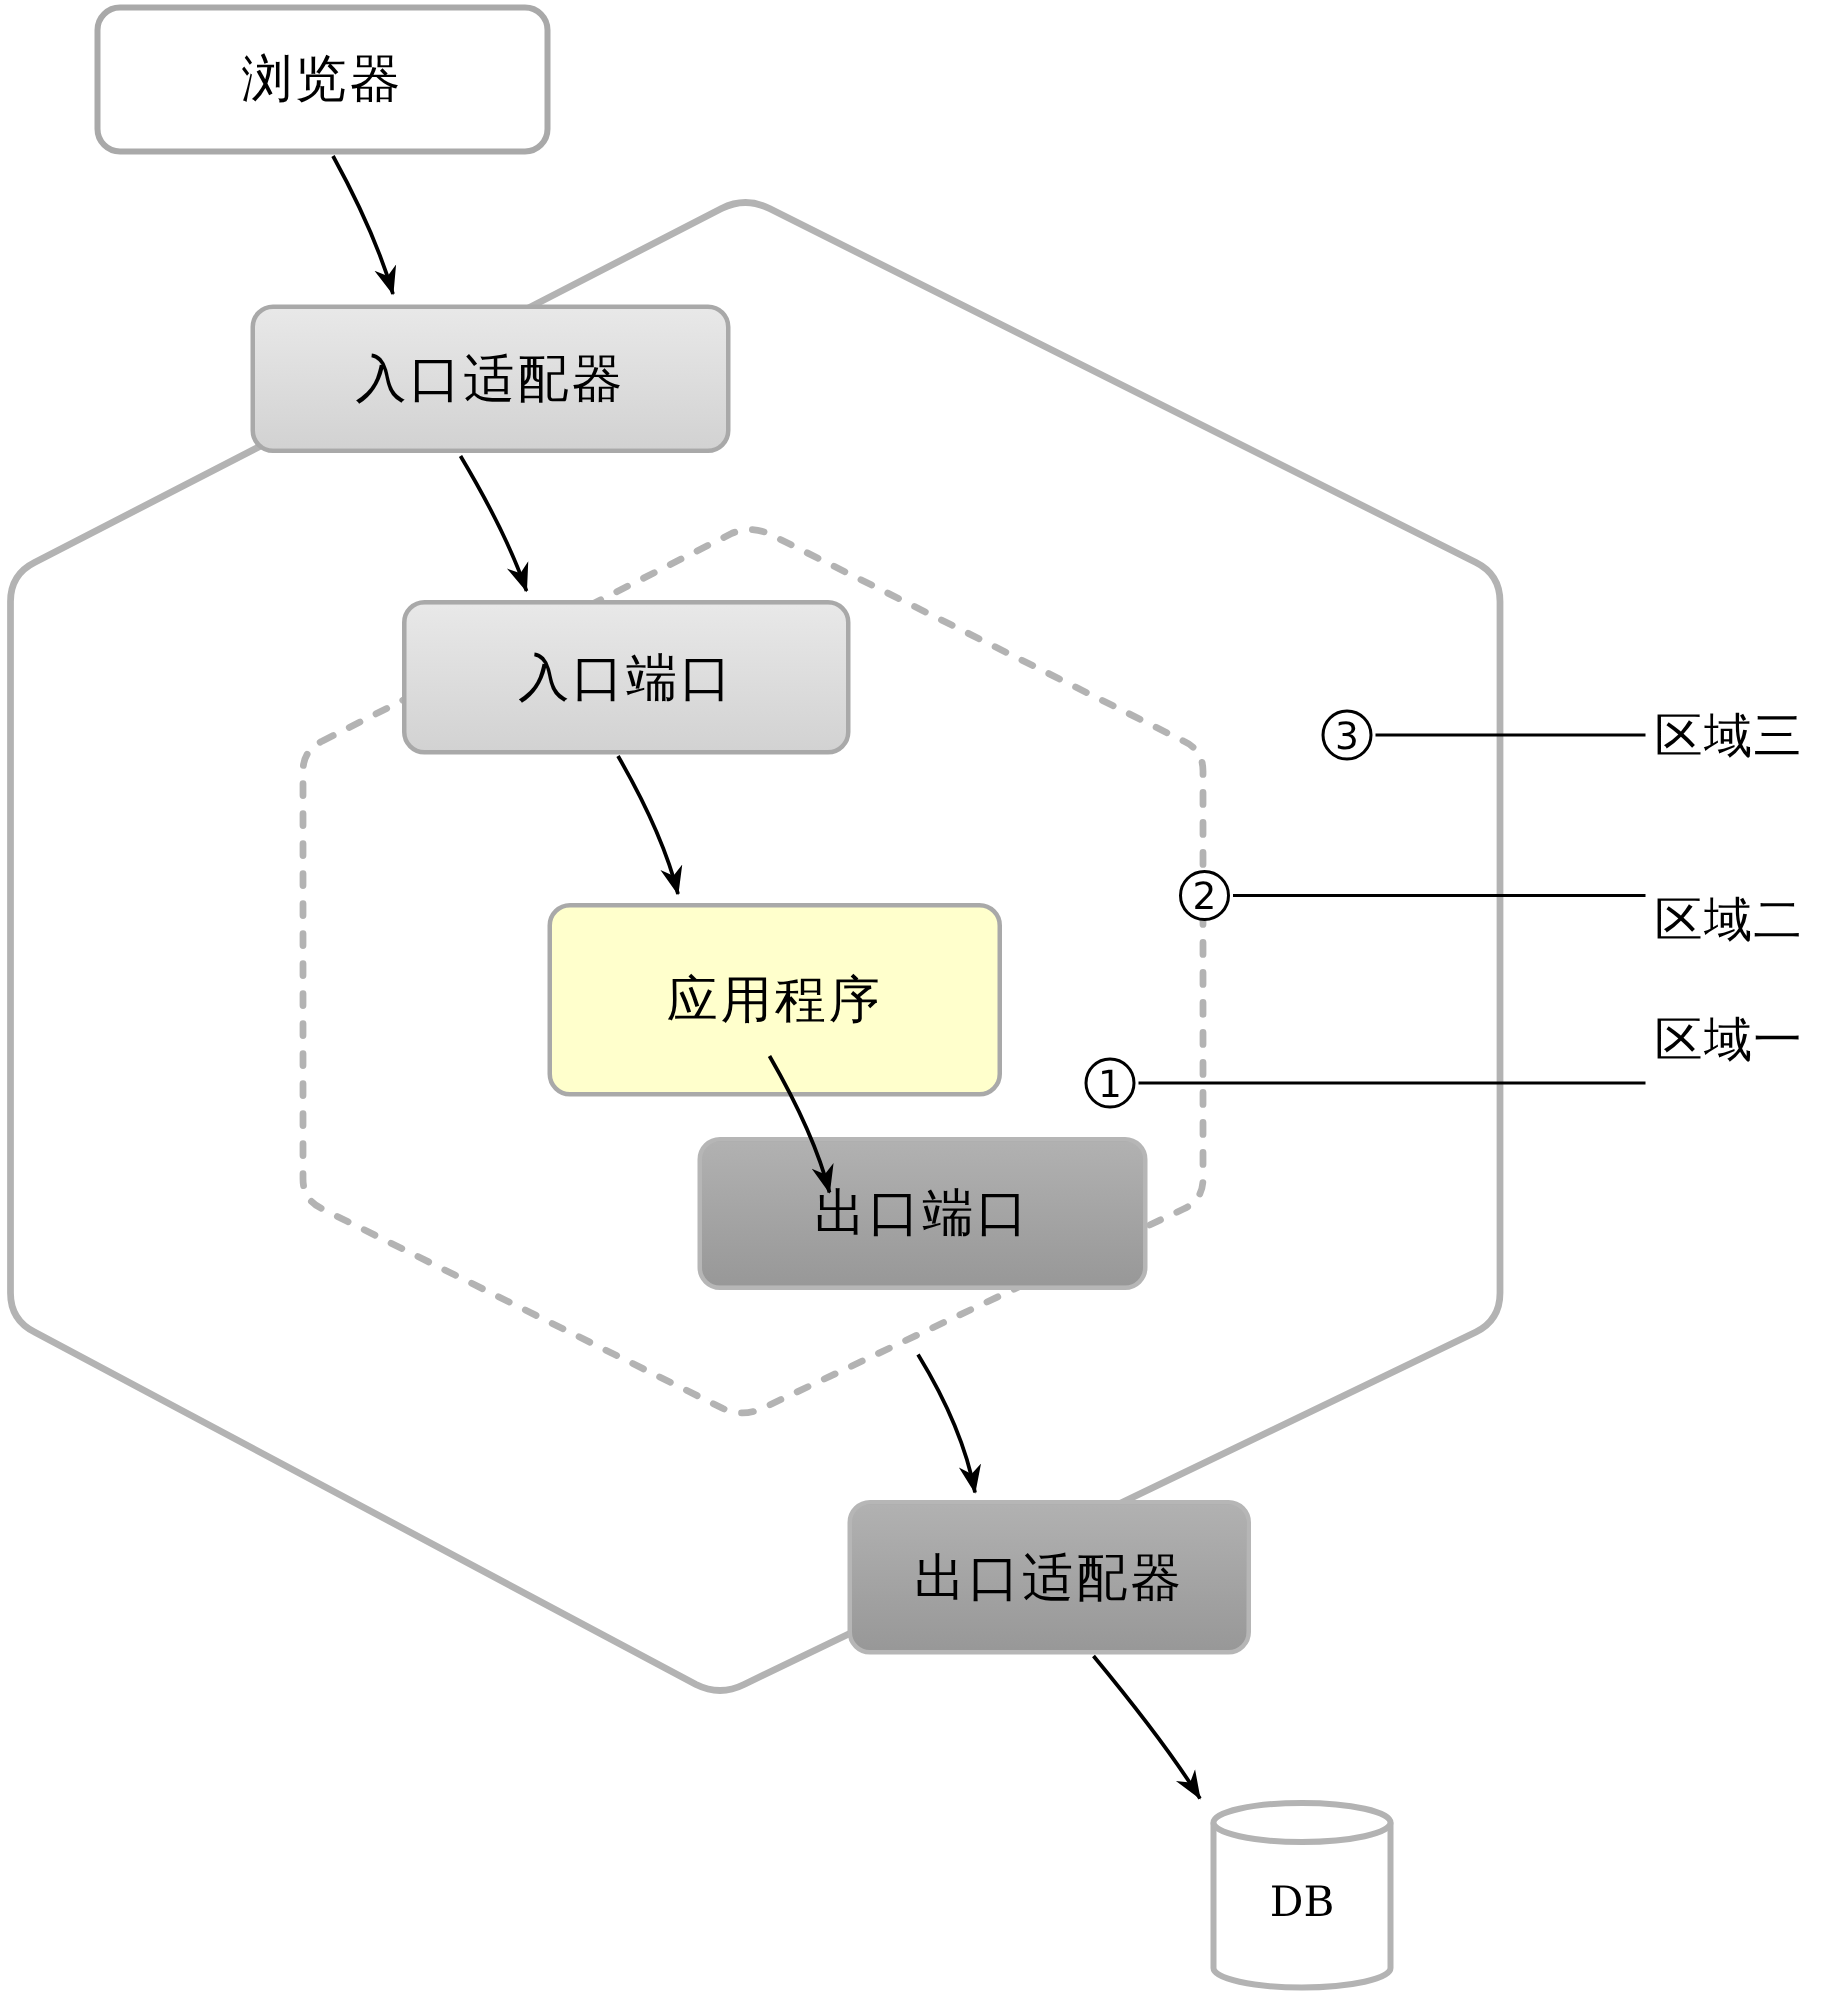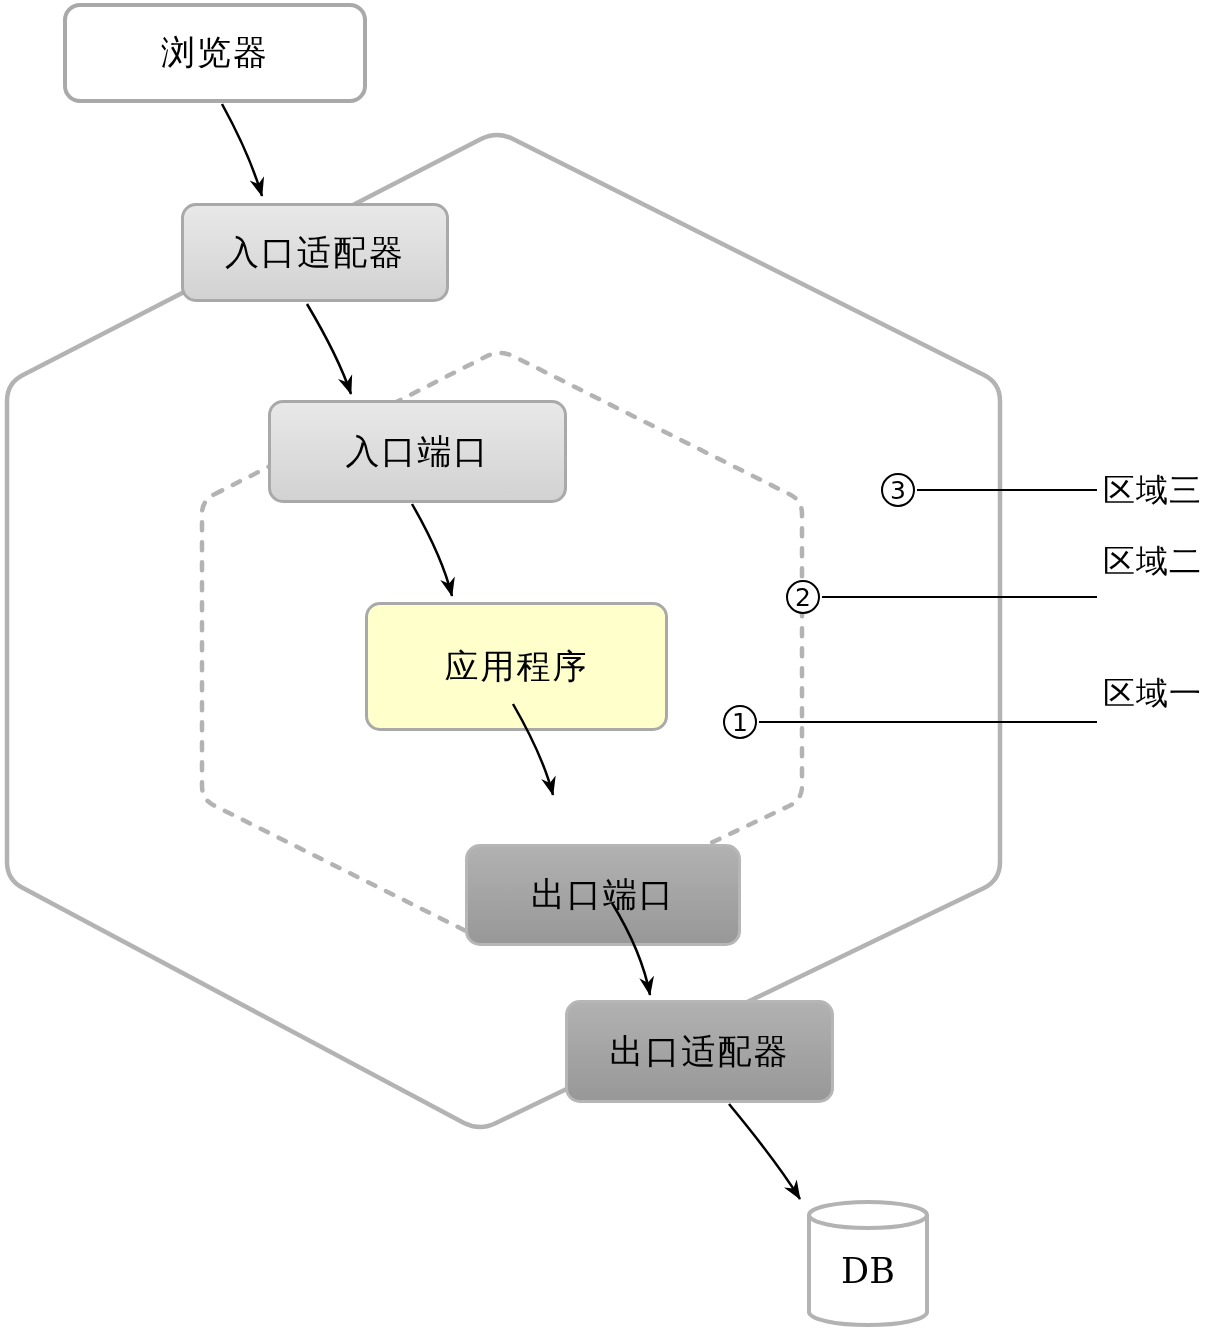--- a/index.html
+++ b/index.html
@@ -40,21 +40,21 @@
   .circled{
     position:absolute;width:34px;height:34px;border:2px solid var(--arrow);border-radius:50%;
     background:var(--background);display:flex;align-items:center;justify-content:center;
     font-size:25px;line-height:1;z-index:4;box-sizing:border-box;
   }
   .region-label{
     position:absolute;left:1103px;font-size:32px;letter-spacing:1px;white-space:nowrap;z-index:4;
   }
   .db-label{
     position:absolute;left:830px;top:1251px;width:76px;text-align:center;
-    font-family:"DejaVu Serif","Liberation Serif",serif;font-size:35px;z-index:4;
+    font-family:"DejaVu Serif","Liberation Serif",serif;font-size:28px;z-index:4;
   }
 </style>
 </head>
 <body>
 
 <div id="stage">
 
   <svg class="layer" viewBox="0 0 1214 1328">
     <path class="hex-outer" d="M 481 139 Q 497 131 513 139 L 984 375 Q 1000 383 1000 401 L 1000 862 Q 1000 880 984 888 L 496 1123 Q 480 1131 464 1123 L 23 888 Q 7 880 7 862 L 7 401 Q 7 383 23 375 Z"></path>
     <path class="hex-inner" d="M 215 494 L 487 356 Q 500 350 513 356 L 789 494 Q 802 500 802 514 L 802 786 Q 802 800 789 806 L 508 939 Q 495 945 482 939 L 215 806 Q 202 800 202 786 L 202 514 Q 202 500 215 494 Z"></path>
@@ -66,33 +66,33 @@
 
     <line class="region-line" x1="917" y1="490" x2="1097" y2="490"></line>
     <line class="region-line" x1="822" y1="597" x2="1097" y2="597"></line>
     <line class="region-line" x1="759" y1="722" x2="1097" y2="722"></line>
   </svg>
 
   <div class="node white" style="left:63px;top:3px;width:304px;height:100px;">
     <span>浏览器</span>
   </div>
 
-  <div class="node light" style="left:181px;top:203px;width:268px;height:99px;">
+  <div class="node light" style="left:167px;top:203px;width:320px;height:99px;">
     <span>入口适配器</span>
   </div>
 
   <div class="node light" style="left:268px;top:400px;width:299px;height:103px;text-align:right;">
     <span>入口端口</span>
   </div>
 
   <div class="node yellow" style="left:365px;top:602px;width:303px;height:129px;">
     <span>应用程序</span>
   </div>
 
-  <div class="node dark" style="left:465px;top:844px;width:276px;height:102px;justify-content:center;">
+  <div class="node dark" style="left:465px;top:758px;width:300px;height:102px;justify-content:center;">
     <span>出口端口</span>
   </div>
 
   <div class="node dark" style="left:565px;top:1000px;width:269px;height:103px;">
     <span>出口适配器</span>
   </div>
 
   <svg class="layer" style="z-index:3" viewBox="0 0 1214 1328">
     <defs>
       <marker id="ah" viewBox="0 0 12 10" refX="11" refY="5" markerWidth="8" markerHeight="7" orient="auto-start-reverse">
@@ -111,18 +111,18 @@
     <span>3</span>
   </div>
   <div class="circled" style="left:786px;top:580px;">
     <span>2</span>
   </div>
   <div class="circled" style="left:723px;top:705px;">
     <span>1</span>
   </div>
 
   <div class="region-label" style="top:469px;">区域三</div>
-  <div class="region-label" style="top:540px;">区域二</div>
+  <div class="region-label" style="top:592px;">区域二</div>
   <div class="region-label" style="top:672px;">区域一</div>
 
   <div class="db-label">DB</div>
 
 </div>
 
 </body></html>

